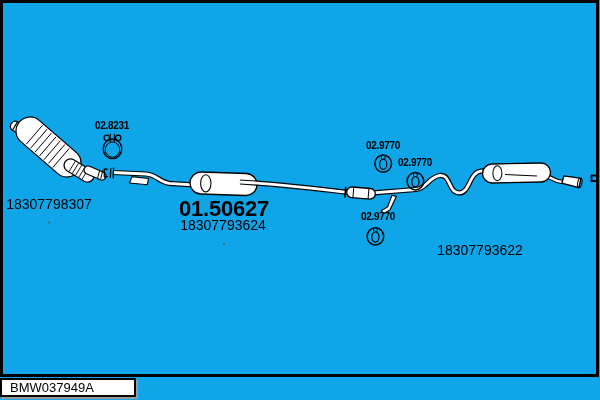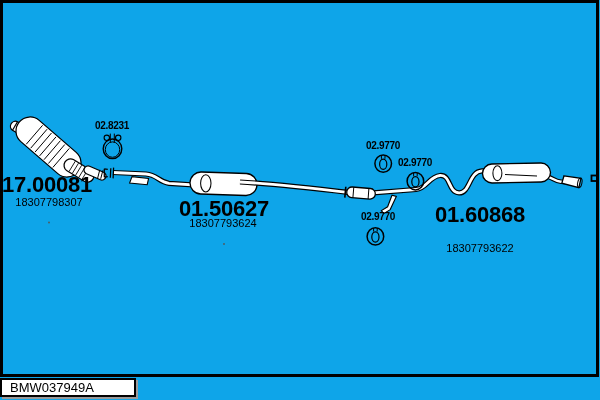--- a/index.html
+++ b/index.html
@@ -5,21 +5,21 @@
   html,body{margin:0;padding:0;background:#fff;}
   .canvas{
     position:relative;width:600px;height:400px;background:#0ea5e9;
     font-family:"Liberation Sans",sans-serif;color:#000;overflow:hidden;
   }
   svg.art{position:absolute;left:0;top:0;}
   .lbl{position:absolute;line-height:1;white-space:nowrap;}
   .ctr{transform:translateX(-50%);}
   .code-lg{font-size:22px;font-weight:700;letter-spacing:-0.2px;}
   .code-sm{font-size:10px;font-weight:700;letter-spacing:-0.3px;}
-  .pn{font-size:11px;font-weight:400;}
+  .pn{font-size:14px;font-weight:400;}
   .plate{
     position:absolute;left:0px;top:378px;width:124px;height:15px;
     background:#fff;border:2px solid #000;box-shadow:2px 2px 0 #9a9a9a;
     font-size:13px;line-height:15px;padding-left:8px;
   }
 </style>
 </head>
 <body>
 
 <div class="canvas">
@@ -127,30 +127,28 @@
       <ellipse cx="375.4" cy="237.0" rx="3.6" ry="5.1" stroke-width="1.2"></ellipse>
       <path d="M373.5,228.1 L373.7,231.6 M377.3,228.1 L377.1,231.6" stroke-width="1"></path>
     </g>
 
     <circle cx="49" cy="222.5" r="0.9" fill="#555" stroke="none"></circle>
     <circle cx="224" cy="244" r="0.9" fill="#555" stroke="none"></circle>
   </svg>
 
   <div class="lbl code-sm ctr" style="left:112px;top:121px;">02.8231</div>
 
-  <div class="lbl code-lg" style="left:2px;top:174px;">17.00081</div>
   <div class="lbl pn ctr" style="left:49px;top:197px;">18307798307</div>
 
   <div class="lbl code-lg ctr" style="left:224px;top:198px;">01.50627</div>
   <div class="lbl pn ctr" style="left:223px;top:218px;">18307793624</div>
 
   <div class="lbl code-sm ctr" style="left:383px;top:141px;">02.9770</div>
   <div class="lbl code-sm ctr" style="left:415px;top:158px;">02.9770</div>
   <div class="lbl code-sm ctr" style="left:378px;top:212px;">02.9770</div>
 
-  <div class="lbl code-lg ctr" style="left:480px;top:204px;">01.60868</div>
   <div class="lbl pn ctr" style="left:480px;top:225px;margin-top:18px;">18307793622</div>
 
   <div class="plate">
     <span>BMW037949A</span>
   </div>
 
 </div>
 
 </body></html>

